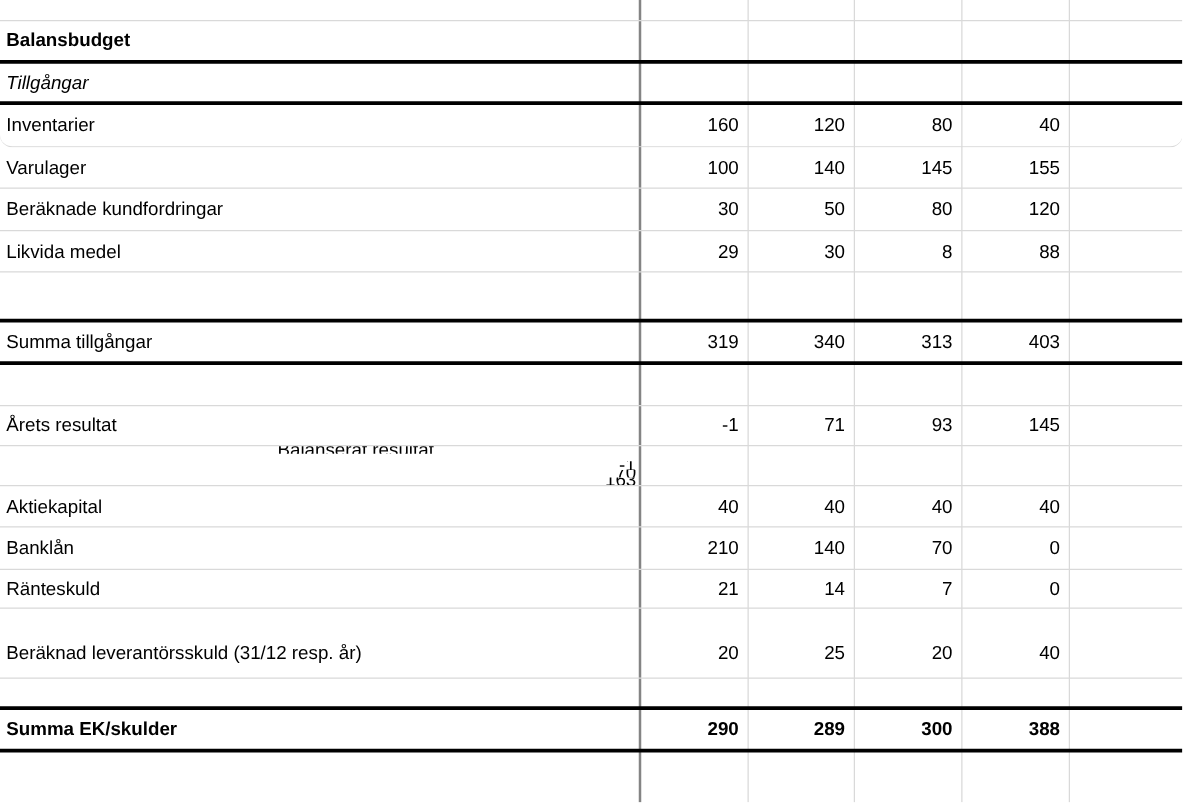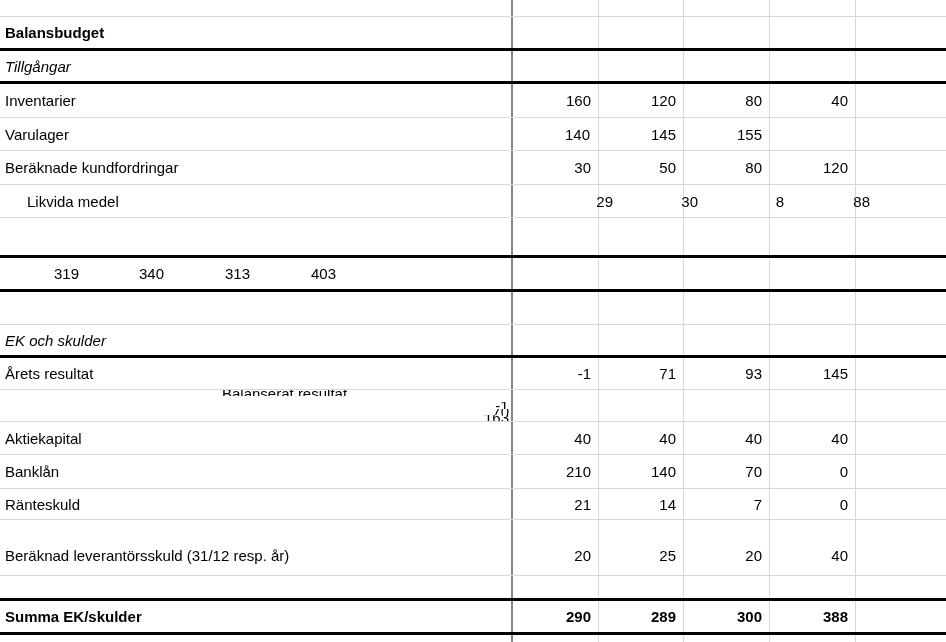--- a/index.html
+++ b/index.html
@@ -90,76 +90,70 @@
         <div class="cell cell-trail"></div>
       </div>
       <div class="row style-italic hline-black" style="height: 33px;">
         <div class="cell cell-label">Tillgångar</div>
         <div class="cell cell-num c0"></div>
         <div class="cell cell-num c1"></div>
         <div class="cell cell-num c2"></div>
         <div class="cell cell-num c3"></div>
         <div class="cell cell-trail"></div>
       </div>
-      <div class="row style-normal hline-light" style="height: 34px;">
+      <div class="row style-normal hline-light" style="height: 34px; border-radius: 10px;">
         <div class="cell cell-label">Inventarier</div>
         <div class="cell cell-num c0">160</div>
         <div class="cell cell-num c1">120</div>
         <div class="cell cell-num c2">80</div>
         <div class="cell cell-num c3">40</div>
         <div class="cell cell-trail"></div>
       </div>
       <div class="row style-normal hline-light" style="height: 33px;">
         <div class="cell cell-label">Varulager</div>
+        <div class="cell cell-num c0">100</div>
         <div class="cell cell-num c1">140</div>
         <div class="cell cell-num c2">145</div>
         <div class="cell cell-num c3">155</div>
         <div class="cell cell-trail"></div>
       </div>
       <div class="row style-normal hline-light" style="height: 34px;">
         <div class="cell cell-label">Beräknade kundfordringar</div>
         <div class="cell cell-num c0">30</div>
         <div class="cell cell-num c1">50</div>
         <div class="cell cell-num c2">80</div>
         <div class="cell cell-num c3">120</div>
         <div class="cell cell-trail"></div>
       </div>
-      <div class="row style-normal hline-light" style="height: 33px; padding-left: 22px;">
+      <div class="row style-normal hline-light" style="height: 33px;">
         <div class="cell cell-label">Likvida medel</div>
         <div class="cell cell-num c0">29</div>
         <div class="cell cell-num c1">30</div>
         <div class="cell cell-num c2">8</div>
         <div class="cell cell-num c3">88</div>
         <div class="cell cell-trail"></div>
       </div>
       <div class="row style-normal hline-black" style="height: 40px;">
         <div class="cell cell-label"></div>
         <div class="cell cell-num c0"></div>
         <div class="cell cell-num c1"></div>
         <div class="cell cell-num c2"></div>
         <div class="cell cell-num c3"></div>
         <div class="cell cell-trail"></div>
       </div>
       <div class="row style-normal hline-black" style="height: 34px;">
+        <div class="cell cell-label">Summa tillgångar</div>
         <div class="cell cell-num c0">319</div>
         <div class="cell cell-num c1">340</div>
         <div class="cell cell-num c2">313</div>
         <div class="cell cell-num c3">403</div>
         <div class="cell cell-trail"></div>
       </div>
       <div class="row style-normal hline-light" style="height: 33px;">
         <div class="cell cell-label"></div>
-        <div class="cell cell-num c0"></div>
-        <div class="cell cell-num c1"></div>
-        <div class="cell cell-num c2"></div>
-        <div class="cell cell-num c3"></div>
-        <div class="cell cell-trail"></div>
-      </div>
-      <div class="row style-italic hline-black" style="height: 33px;">
-        <div class="cell cell-label">EK och skulder</div>
         <div class="cell cell-num c0"></div>
         <div class="cell cell-num c1"></div>
         <div class="cell cell-num c2"></div>
         <div class="cell cell-num c3"></div>
         <div class="cell cell-trail"></div>
       </div>
       <div class="row style-normal hline-light" style="height: 32px;">
         <div class="cell cell-label">Årets resultat</div>
         <div class="cell cell-num c0">-1</div>
         <div class="cell cell-num c1">71</div>

